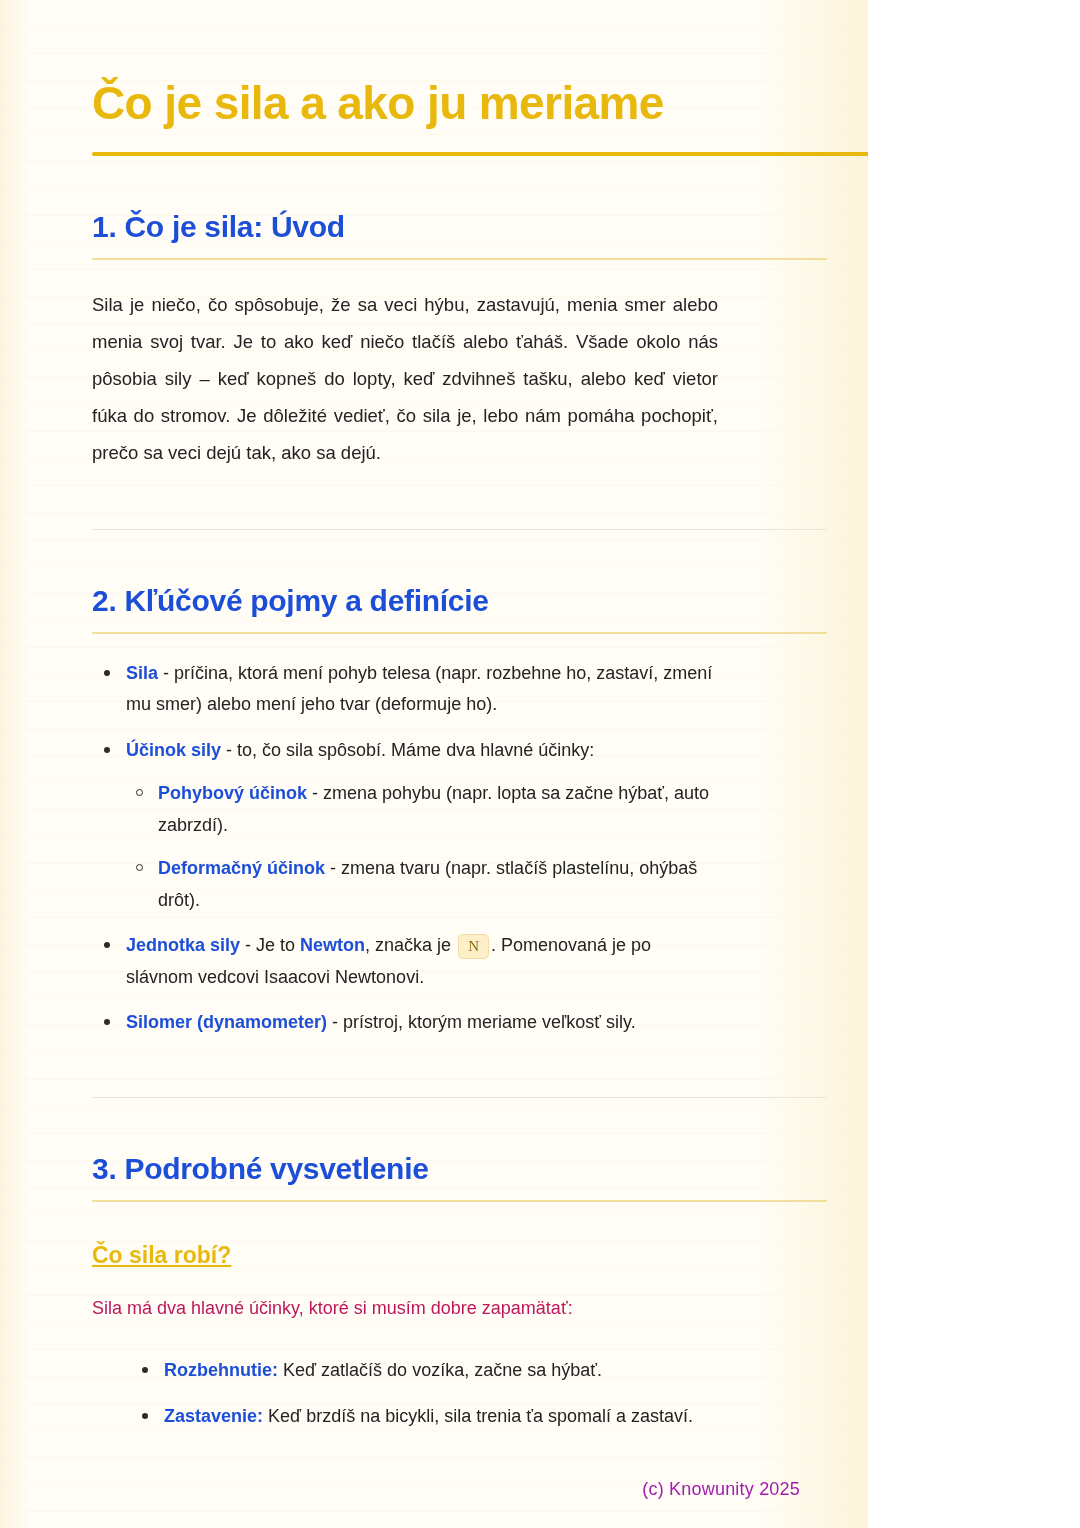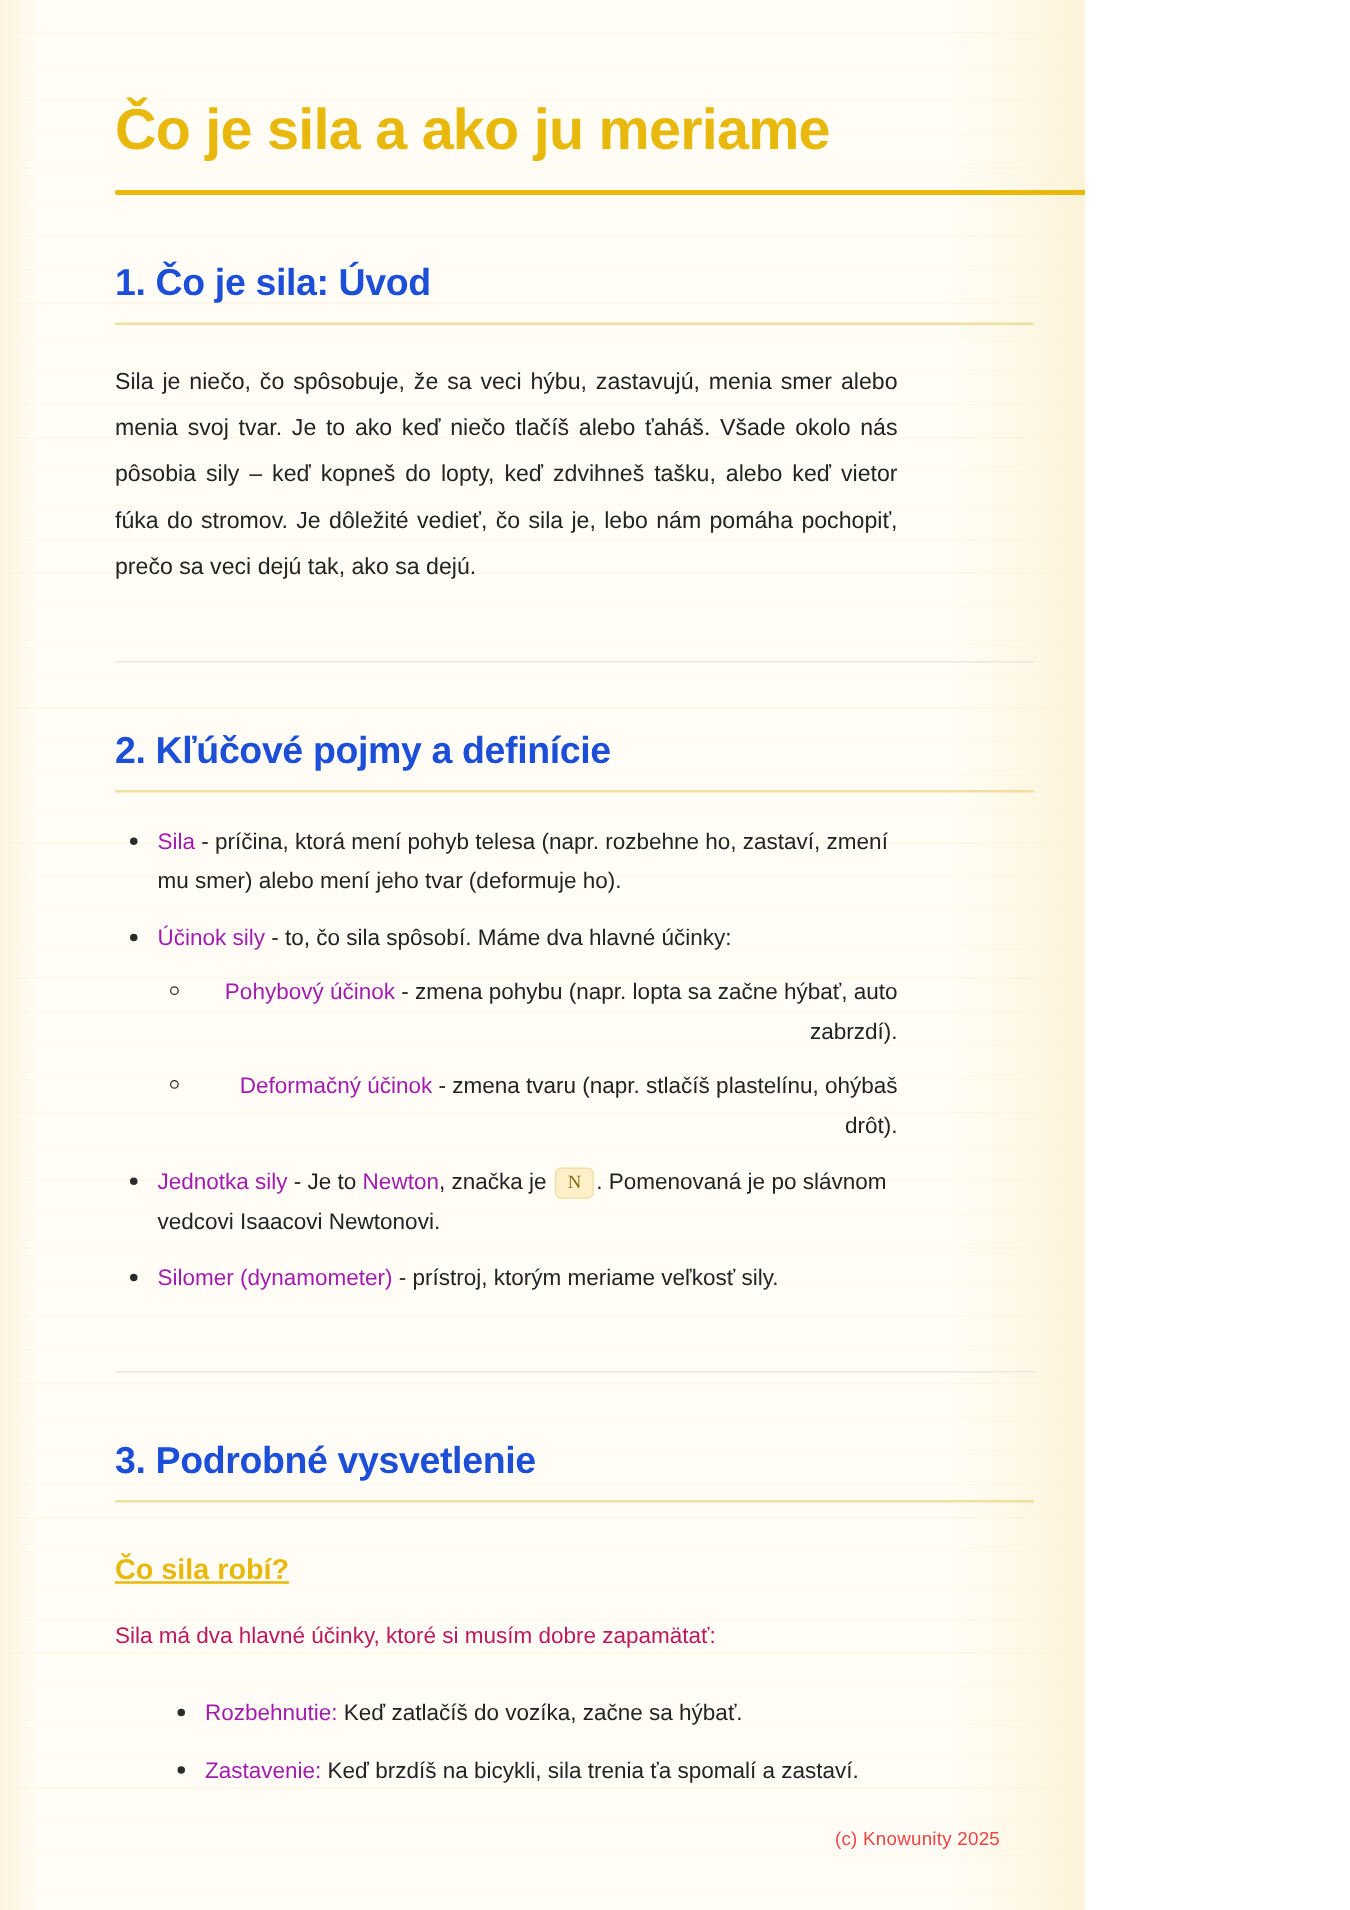--- a/index.html
+++ b/index.html
@@ -132,21 +132,20 @@
     top: 12px;
     width: 6px;
     height: 6px;
     border-radius: 50%;
     background: #2b2b2b;
   }
   ul.sub-bullets {
     list-style: none;
     margin: 12px 0 0 0;
     padding: 0;
-    text-align: right;
   }
   ul.sub-bullets > li {
     position: relative;
     padding-left: 32px;
     font-size: 18px;
     line-height: 1.75;
     color: #232323;
     margin-bottom: 12px;
   }
   ul.sub-bullets > li::before {
@@ -171,42 +170,42 @@
     line-height: 1.7;
     color: #232323;
     margin-bottom: 10px;
   }
   ul.bullets.tight {
     margin-top: 32px;
   }
   ul.bullets.indented {
     margin-left: 38px;
   }
-  b, strong { font-weight: normal; color: #a21caf; }
+  b, strong { font-weight: bold; color: #1d4ed8; }
 
   .unit-chip {
     display: inline-block;
     background: #fdf0c8;
     border: 1px solid #f0dca0;
     border-radius: 5px;
     padding: 2px 9px;
     font-family: "Liberation Serif", serif;
     font-size: 15px;
     color: #8a6d12;
     vertical-align: middle;
     line-height: 1.3;
     margin: 0 2px;
   }
 
   .footer-credit {
     position: absolute;
     right: 68px;
-    bottom: 48px;
-    font-size: 15px;
-    color: #ef4444;
+    bottom: 28px;
+    font-size: 18px;
+    color: #a21caf;
     letter-spacing: 0.2px;
   }
 </style>
 </head>
 <body>
 
 <div class="page">
   <div class="paper-texture"></div>
   <div class="edge-left"></div>
   <div class="edge-right"></div>

